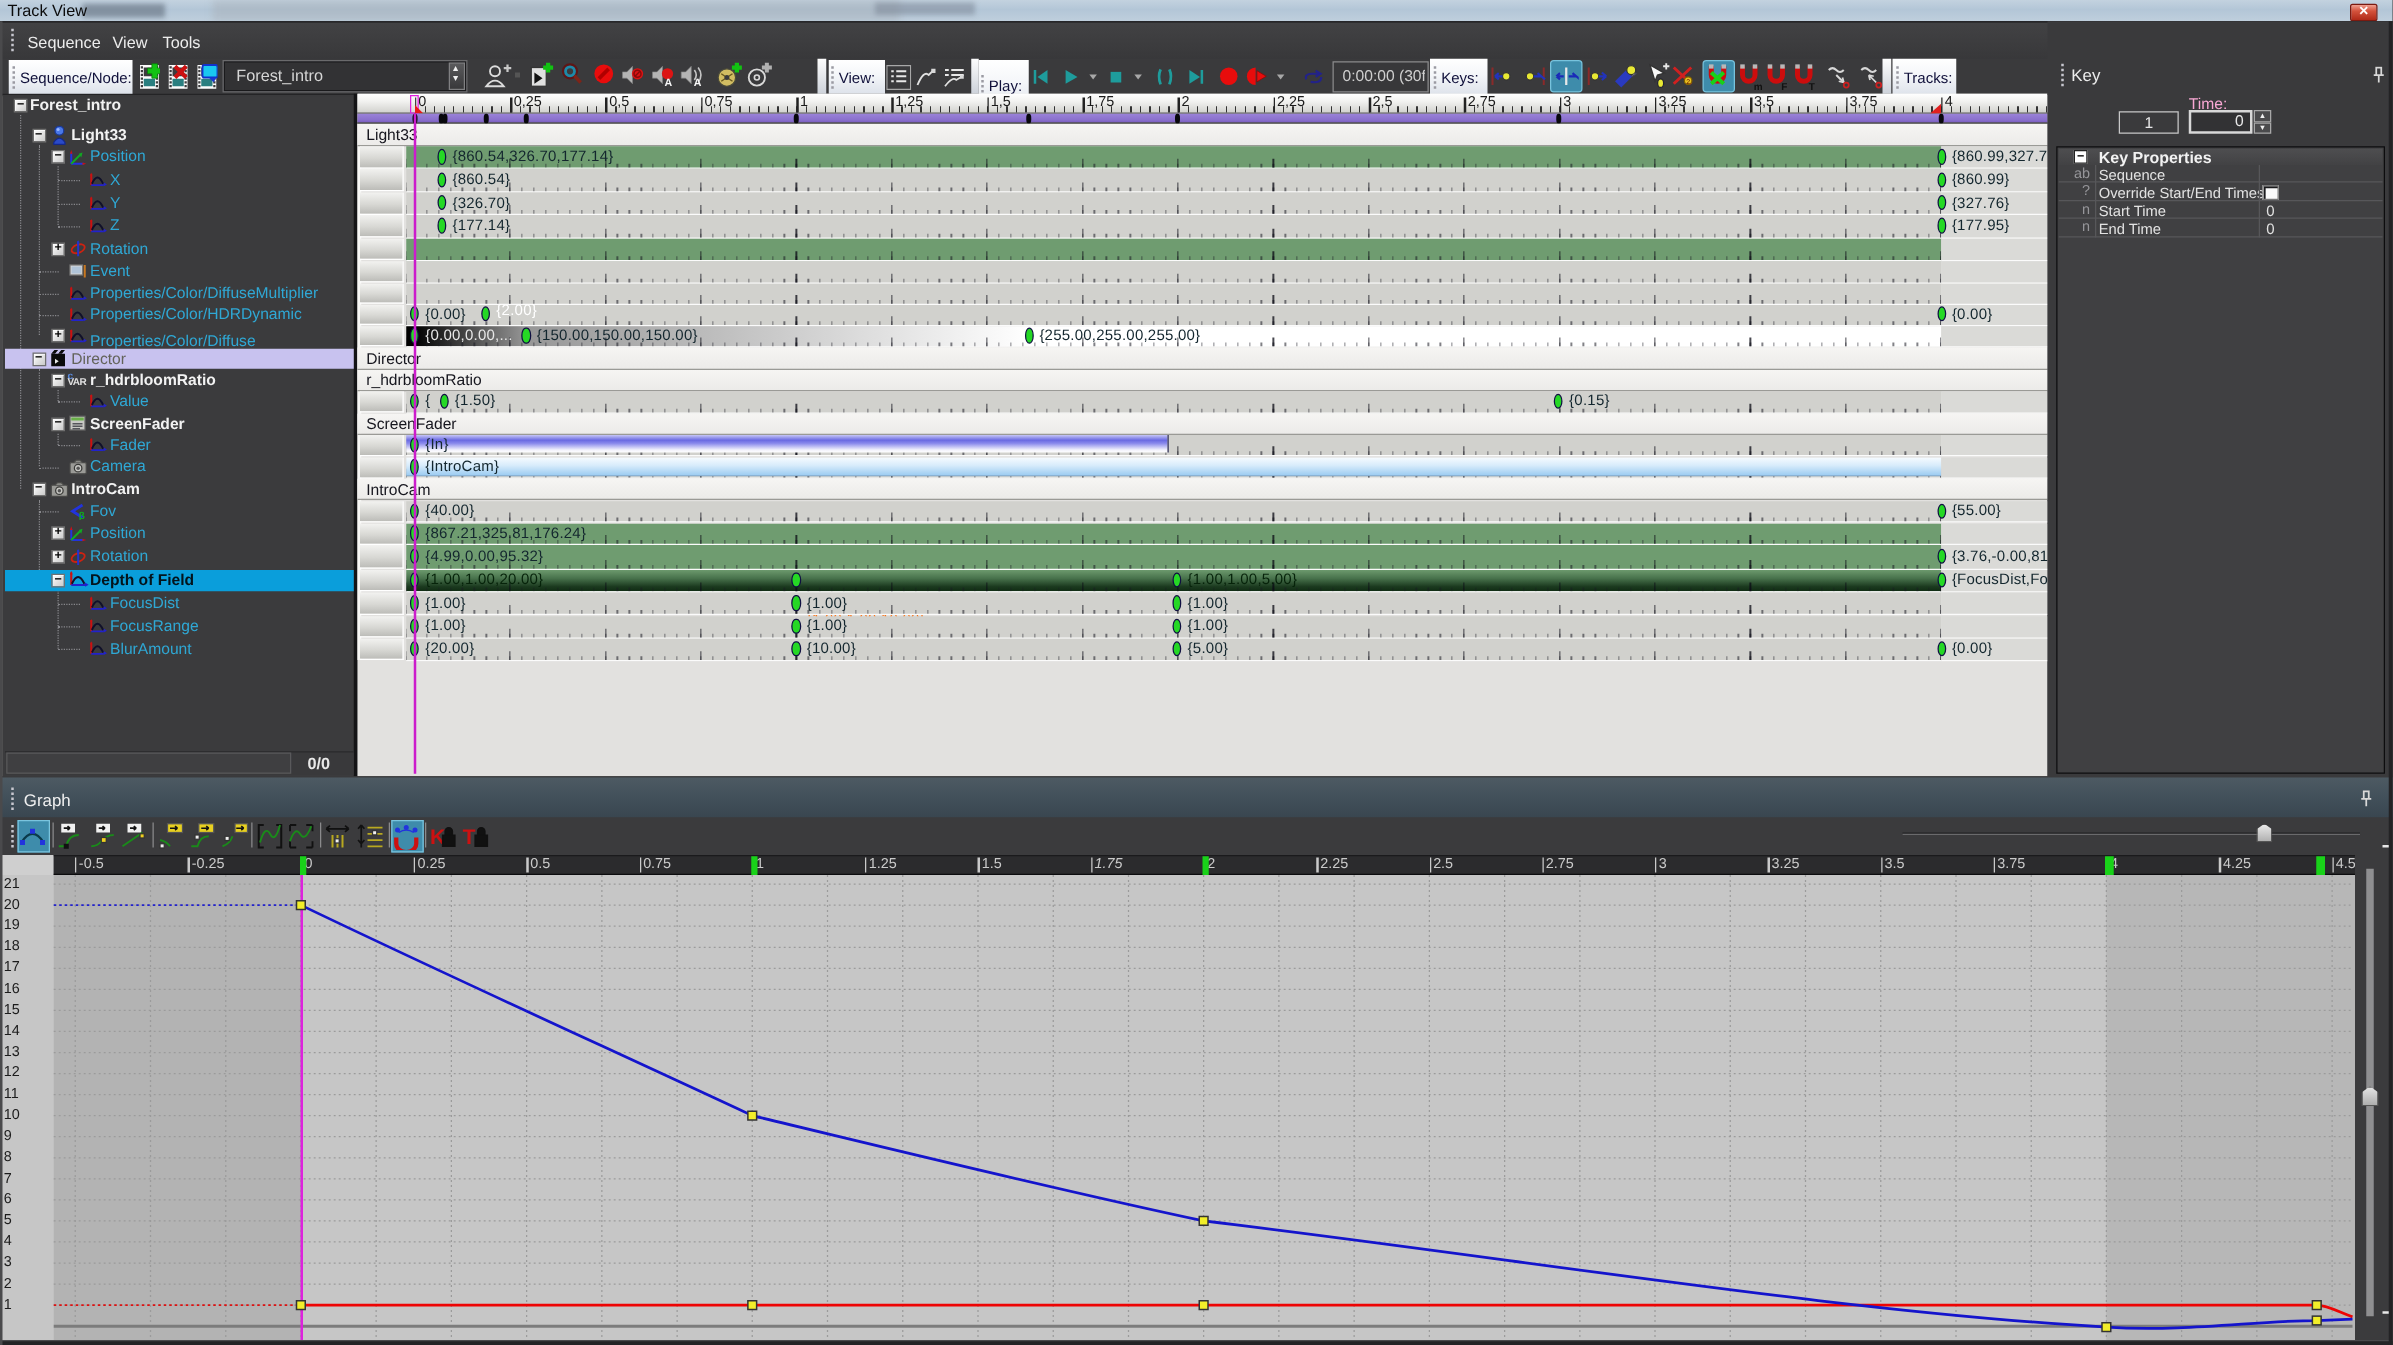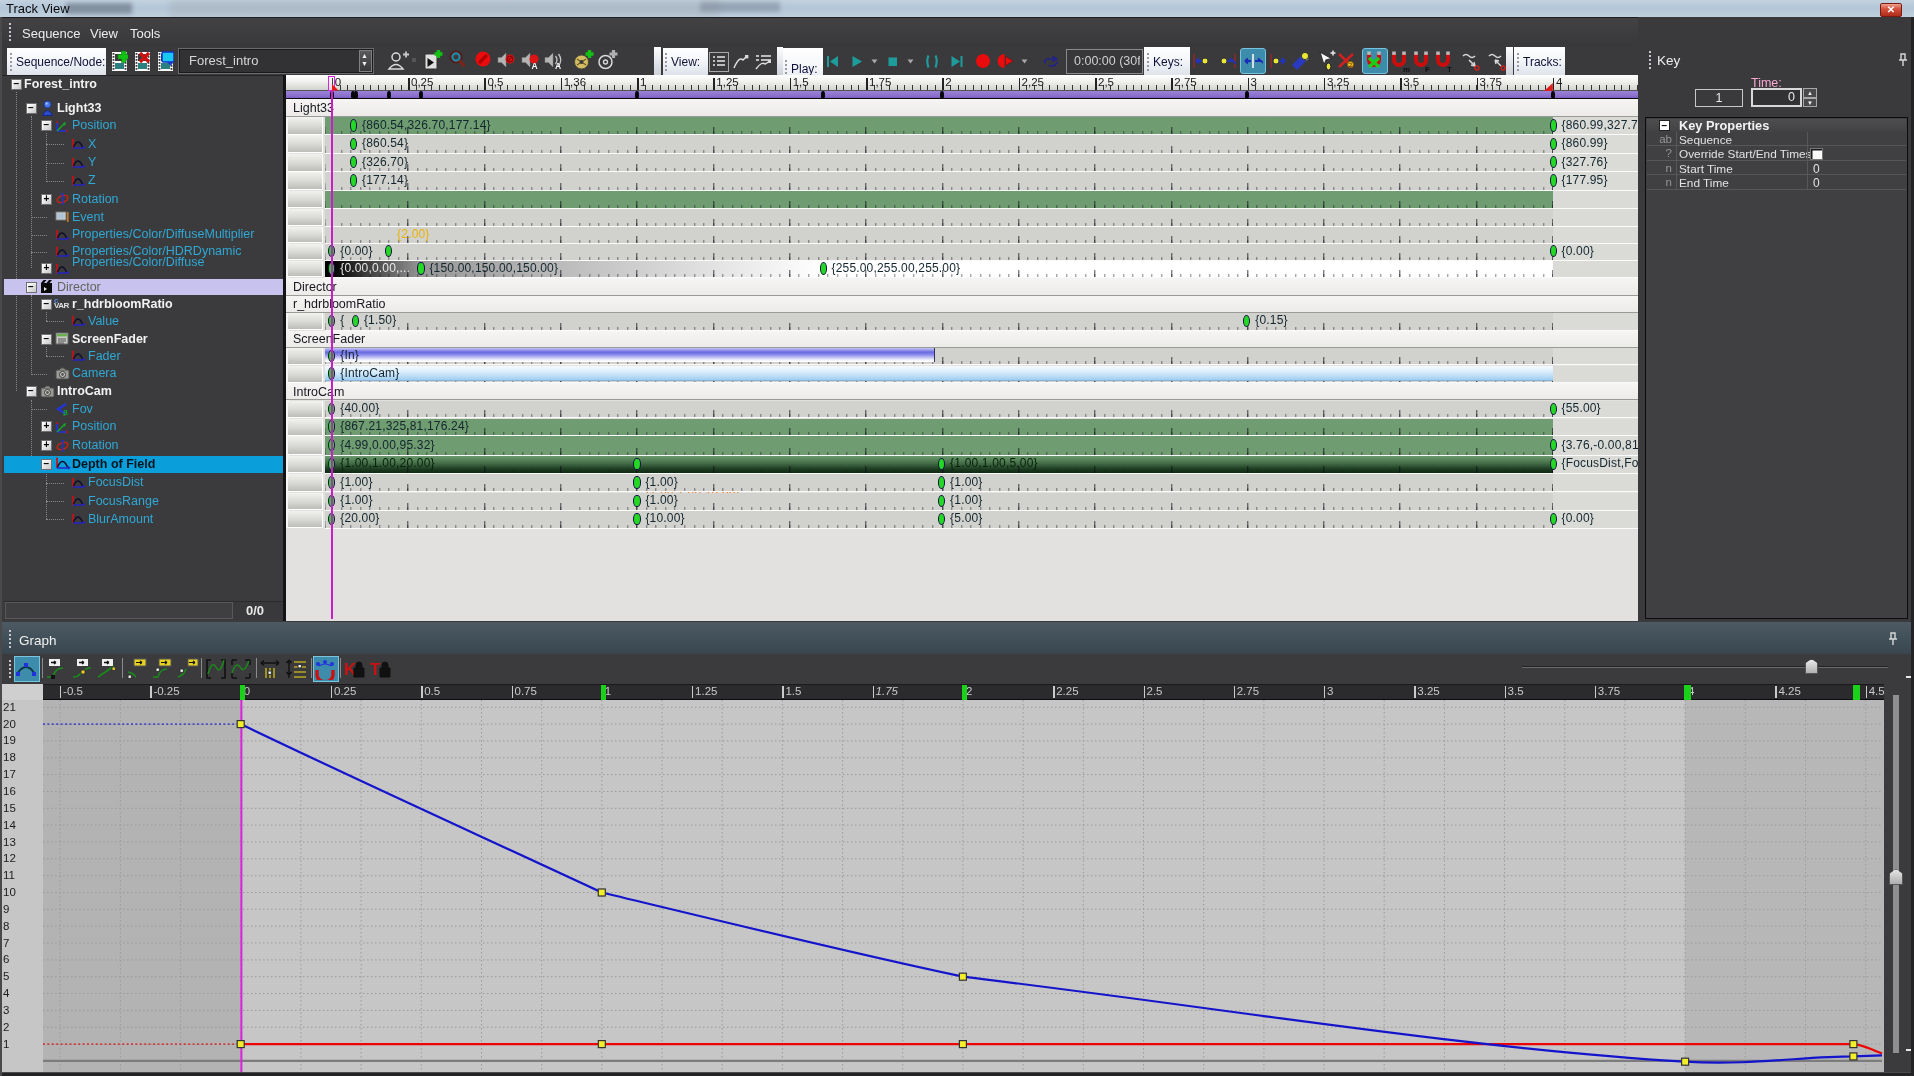--- a/index.html
+++ b/index.html
@@ -369,21 +369,21 @@
     </svg>
 <div class="treetxt cyan" style="left:72px;top:244.0px;">Properties/Color/HDRDynamic</div>
 <div class="ebox" style="left:41px;top:263.2px;">+</div>
 <svg class="abs" style="left:55px;top:261.7px;" width="15" height="14" viewBox="0 0 15 14">
       <path d="M2 2 v9" stroke="#cc1111" stroke-width="1.6"></path>
       <path d="M1.2 3.5 L2 1 L2.8 3.5" fill="#cc1111"></path>
       <path d="M2 11 h10" stroke="#2222cc" stroke-width="1.4"></path>
       <path d="M2.5 10 Q7 0 11.5 10" fill="none" stroke="#10102a" stroke-width="1.5"></path>
       <path d="M12 9 l2.6 1.5 -2.6 1.5" fill="#2222cc"></path>
     </svg>
-<div class="treetxt cyan" style="left:72px;top:255px;text-align:center;">Properties/Color/Diffuse</div>
+<div class="treetxt cyan" style="left:72px;top:266px;text-align:center;">Properties/Color/Diffuse</div>
 <div class="abs" style="left:4px;top:278.6px;width:279px;height:16.5px;background:#c8c2ef;"></div>
 <div class="ebox" style="left:25.5px;top:281.5px;">−</div>
 <svg class="abs" style="left:40px;top:279.0px;" width="15" height="15" viewBox="0 0 15 15">
       <rect x="1" y="4" width="11" height="10" fill="#0a0a0a"></rect>
       <path d="M1 4 l2.5 -3 3 0 -2.5 3 z M6.5 4 l2.5 -3 3 0 -2.5 3 z" fill="#0a0a0a"></path>
       <path d="M4 12 l3 -2 -3 -2 z" fill="#e8e8e8"></path>
     </svg>
 <div class="treetxt " style="left:57px;top:279.5px;color:#63635a;">Director</div>
 <div class="ebox" style="left:41px;top:298.9px;">−</div>
 <div class="abs" style="left:54px;top:296.4px;font-size:8px;color:#5a8adc;font-weight:bold;">c</div>
@@ -501,21 +501,21 @@
 <div class="abs" style="left:286px;top:99px;width:2.5px;height:429px;background:#f6f6f4;"></div>
 <div class="abs" style="left:286px;top:75px;width:1352px;height:16px;background:linear-gradient(180deg,#ffffff 0%,#f2f2f0 40%,#d2d2ce 100%);border-bottom:1px solid #555;"></div>
 <div class="abs" style="left:331.7px;top:85px;width:1306px;height:5px;background:repeating-linear-gradient(90deg,#333 0px,#333 1px,transparent 1px,transparent 7.63px);"></div>
 <div class="abs" style="left:331.7px;top:78px;width:1.6px;height:12px;background:#222;"></div>
 <div class="abs" style="left:334.7px;top:76px;font-size:11.5px;color:#1a1a1a;">0</div>
 <div class="abs" style="left:408.0px;top:78px;width:1.6px;height:12px;background:#222;"></div>
 <div class="abs" style="left:411.0px;top:76px;font-size:11.5px;color:#1a1a1a;">0,25</div>
 <div class="abs" style="left:484.4px;top:78px;width:1.6px;height:12px;background:#222;"></div>
 <div class="abs" style="left:487.4px;top:76px;font-size:11.5px;color:#1a1a1a;">0,5</div>
 <div class="abs" style="left:560.7px;top:78px;width:1.6px;height:12px;background:#222;"></div>
-<div class="abs" style="left:563.7px;top:76px;font-size:11.5px;color:#1a1a1a;">1,36</div>
+<div class="abs" style="left:563.7px;top:76px;font-size:11.5px;color:#1a1a1a;">0,75</div>
 <div class="abs" style="left:637.0px;top:78px;width:1.6px;height:12px;background:#222;"></div>
 <div class="abs" style="left:640.0px;top:76px;font-size:11.5px;color:#1a1a1a;">1</div>
 <div class="abs" style="left:713.3px;top:78px;width:1.6px;height:12px;background:#222;"></div>
 <div class="abs" style="left:716.3px;top:76px;font-size:11.5px;color:#1a1a1a;">1,25</div>
 <div class="abs" style="left:789.7px;top:78px;width:1.6px;height:12px;background:#222;"></div>
 <div class="abs" style="left:792.7px;top:76px;font-size:11.5px;color:#1a1a1a;">1,5</div>
 <div class="abs" style="left:866.0px;top:78px;width:1.6px;height:12px;background:#222;"></div>
 <div class="abs" style="left:869.0px;top:76px;font-size:11.5px;color:#1a1a1a;">1,75</div>
 <div class="abs" style="left:942.3px;top:78px;width:1.6px;height:12px;background:#222;"></div>
 <div class="abs" style="left:945.3px;top:76px;font-size:11.5px;color:#1a1a1a;">2</div>
@@ -611,21 +611,21 @@
 <div class="ttail" style="top:226.5px;height:17.0px;border-bottom:1px solid #fbfbfb;"></div>
 <div class="btncell" style="top:243.5px;height:16.5px;"></div>
 <div class="trow" style="top:243.5px;height:17.0px;background:#d1d1cd;border-bottom:1px solid #fbfbfb;">
       <div class="ticks"></div>
       <div class="ticksq"></div>
     </div>
 <div class="ttail" style="top:243.5px;height:17.0px;border-bottom:1px solid #fbfbfb;"></div>
 <div class="key" style="left:328.2px;top:245.0px;"></div>
     <div class="ktxt" style="left:340.2px;top:243.5px;color:#13262e;">{0.00}</div>
 <div class="key" style="left:385.1px;top:245.0px;"></div>
-    <div class="ktxt" style="left:397.1px;top:227px;color:#eab308;">{2.00}</div>
+    <div class="ktxt" style="left:397.1px;top:241px;color:#ffffff;">{2.00}</div>
 <div class="key" style="left:1549.5px;top:245.0px;"></div>
     <div class="ktxt" style="left:1561.5px;top:243.5px;color:#13262e;">{0.00}</div>
 <div class="btncell" style="top:260.5px;height:16.9px;"></div>
 <div class="trow" style="top:260.5px;height:17.4px;background:linear-gradient(90deg,#000 0px,#000 6.3px,rgb(150,150,150) 95.5px,#fff 497.6px,#fff 100%);border-bottom:1px solid #fbfbfb;">
       <div class="ticks"></div>
       <div class="ticksq"></div>
     </div>
 <div class="ttail" style="top:260.5px;height:17.4px;border-bottom:1px solid #fbfbfb;"></div>
 <div class="key" style="left:328.2px;top:262.2px;"></div>
     <div class="ktxt" style="left:340.2px;top:260.7px;color:#e8e8e8;">{0.00,0.00,...</div>

